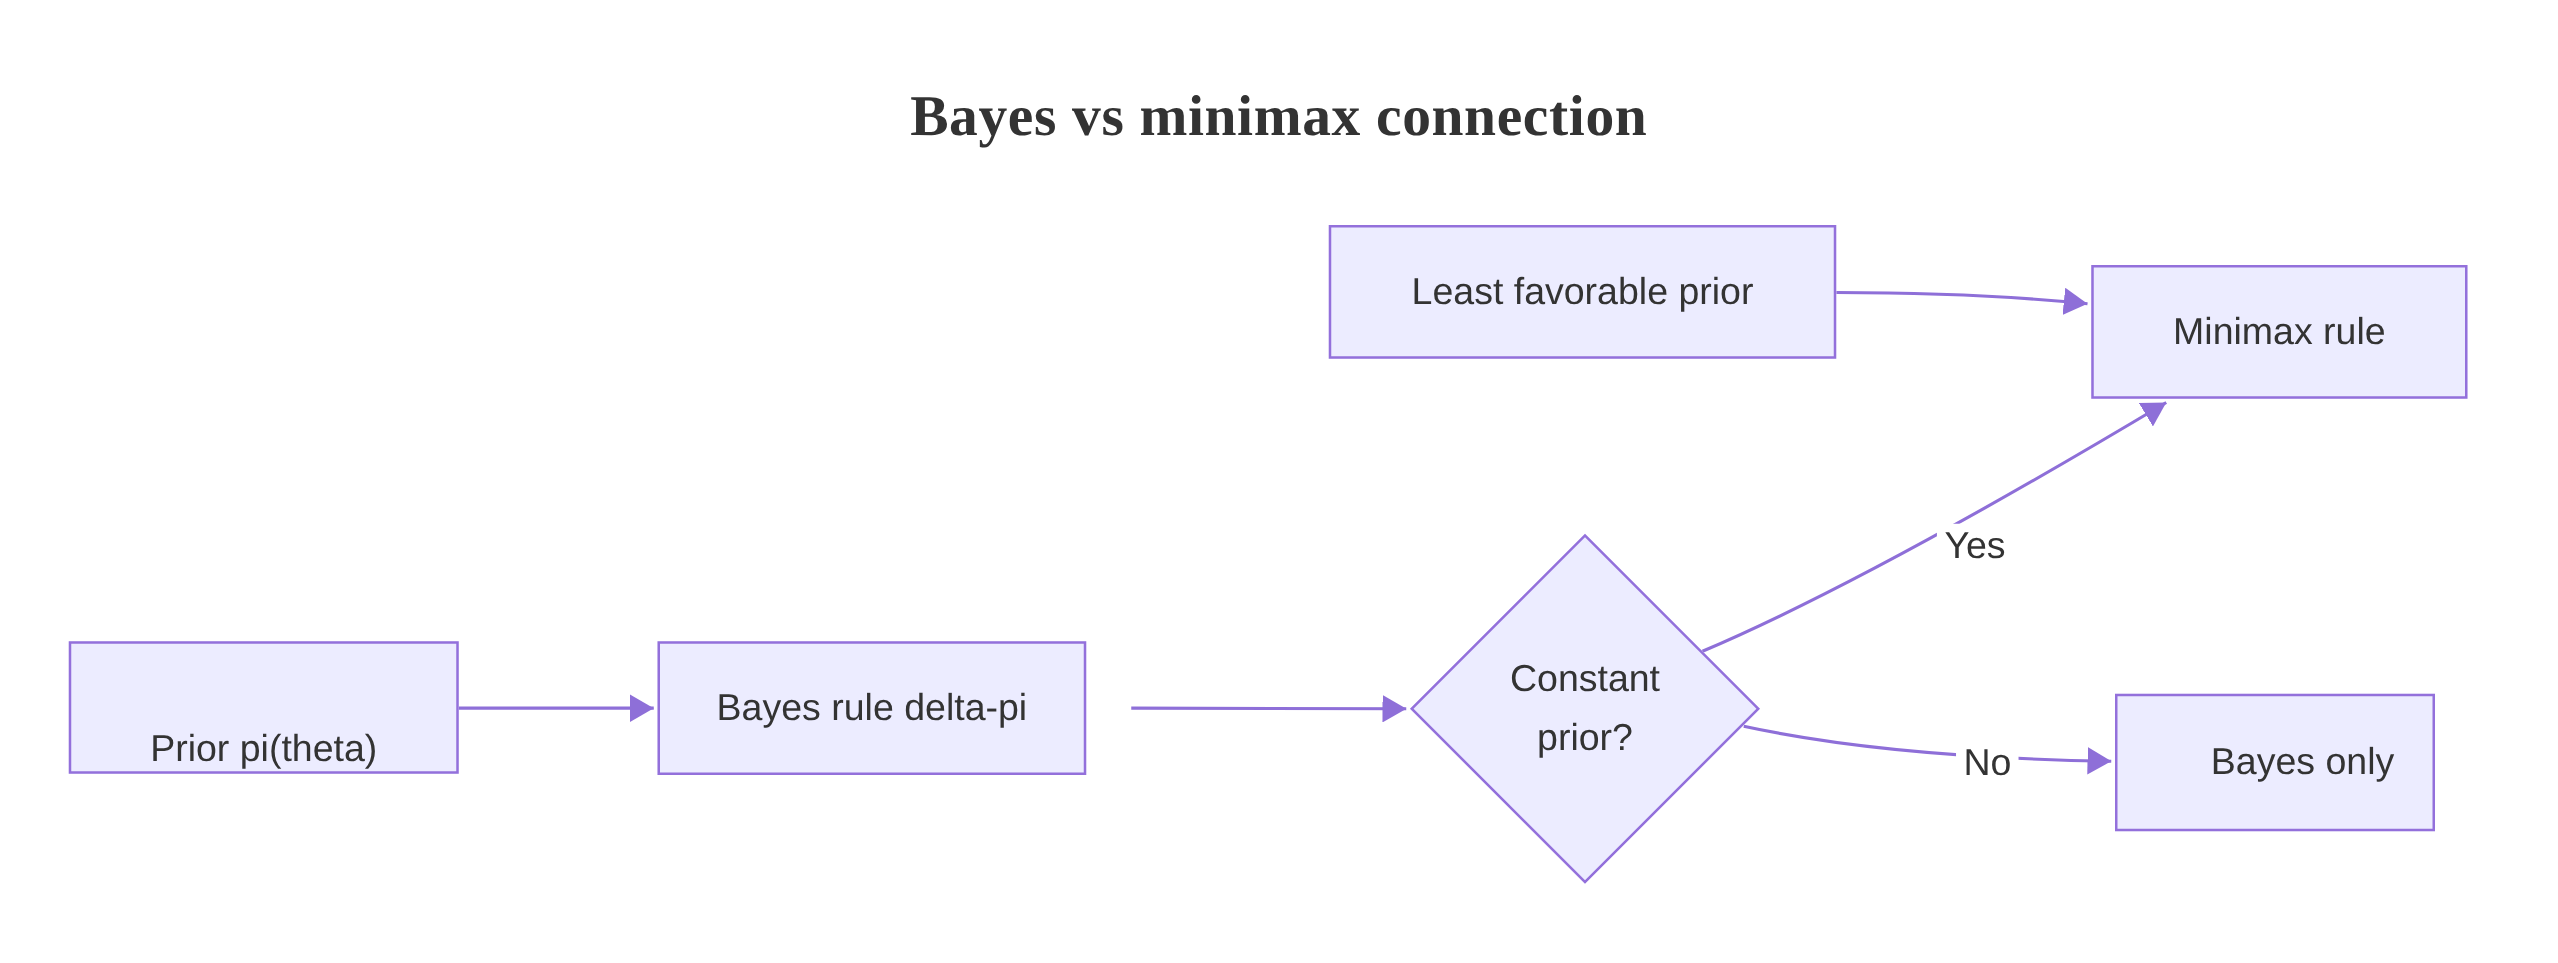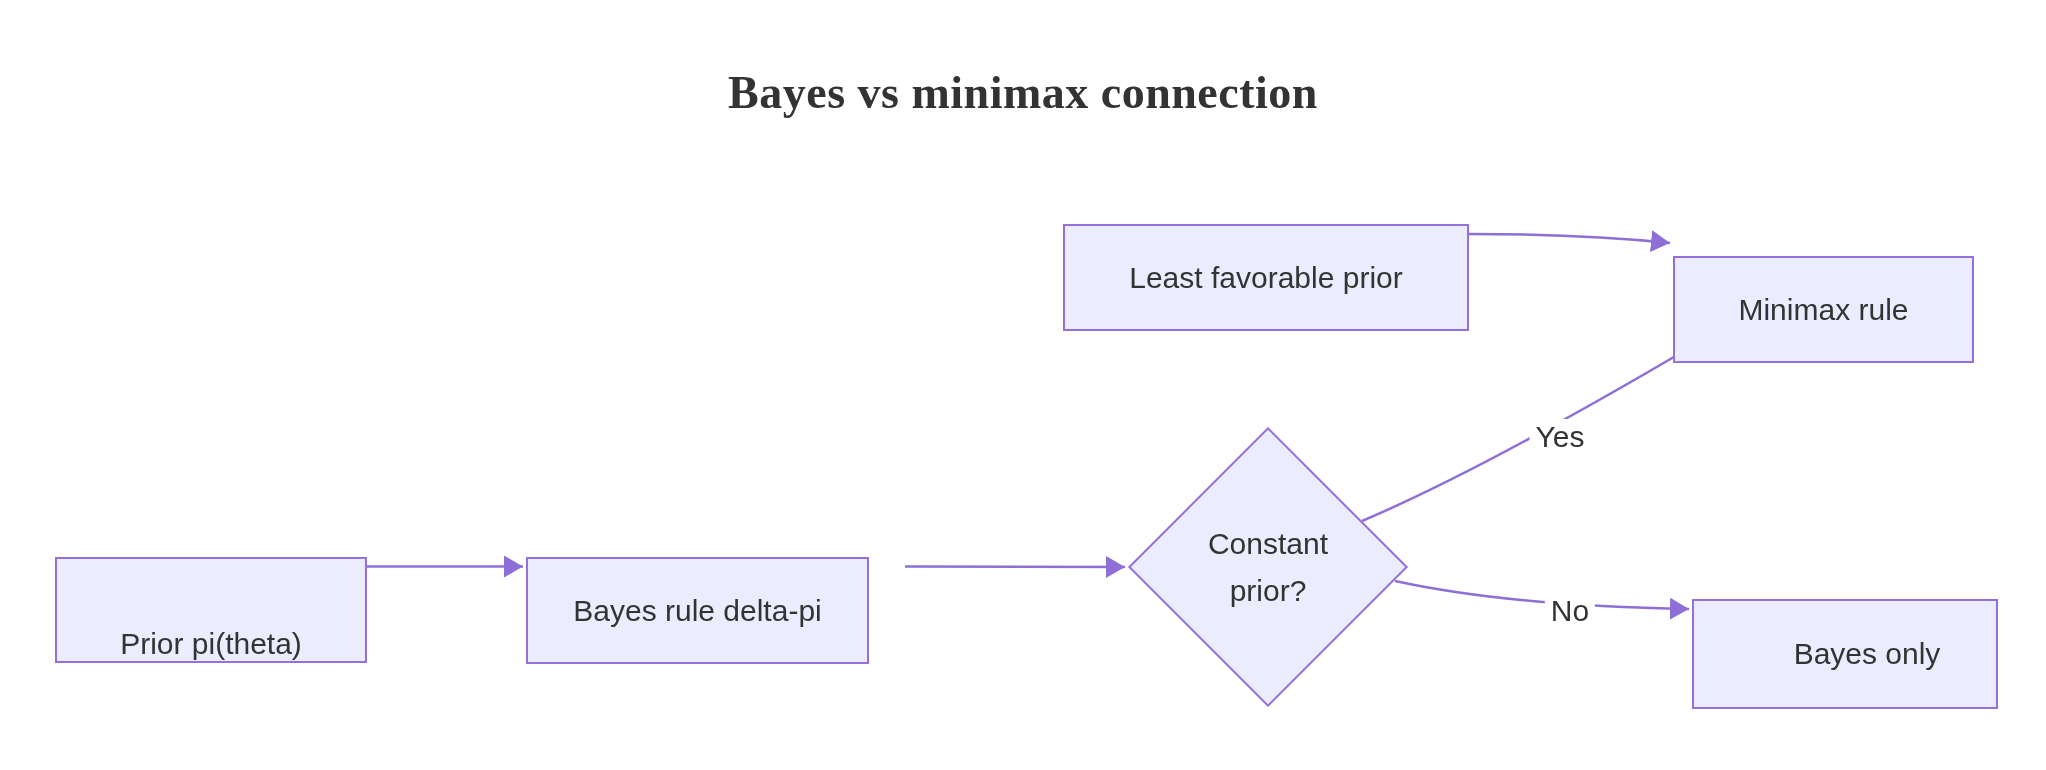--- a/index.html
+++ b/index.html
@@ -54,21 +54,20 @@
     position: absolute;
     box-sizing: border-box;
     background: var(--node-fill);
     border: 2px solid var(--node-border);
     display: flex;
     align-items: center;
     justify-content: center;
     font-size: 30px;
     color: var(--text);
     text-align: center;
-    margin-top: 44px;
   }
   .diamond-shape {
     position: absolute;
     box-sizing: border-box;
     left: 1169px;
     top: 468px;
     width: 198px;
     height: 198px;
     background: var(--node-fill);
     border: 2px solid var(--node-border);
@@ -89,29 +88,30 @@
     text-align: center;
   }
   .edge-label {
     position: absolute;
     transform: translate(-50%, -50%);
     background: var(--background);
     padding: 1px 6px;
     font-size: 30px;
     color: var(--text);
     white-space: nowrap;
+    margin-left: 20px;
   }
   .edge-label.yes { left: 1560px; top: 437px; }
   .edge-label.no  { left: 1570px; top: 611px; }
 
   .node.least-favorable { left: 1063px; top: 180px; width: 406px; height: 107px; }
   .node.minimax         { left: 1673px; top: 212px; width: 301px; height: 107px; }
   .node.prior           { left: 55px;   top: 513px; width: 312px; height: 106px; align-items: flex-end; }
   .node.bayes-rule      { left: 526px;  top: 513px; width: 343px; height: 107px; }
-  .node.bayes-only      { left: 1692px; top: 555px; width: 306px; height: 110px; padding-left: 44px; }
+  .node.bayes-only      { left: 1692px; top: 555px; width: 256px; height: 110px; padding-left: 44px; }
 </style>
 </head>
 <body>
 
 <div class="canvas">
 
   <div class="diagram-title">Bayes vs minimax connection</div>
 
   <svg class="edges-layer" width="2046" height="770" viewBox="0 0 2046 770" xmlns="http://www.w3.org/2000/svg">
     <defs>

